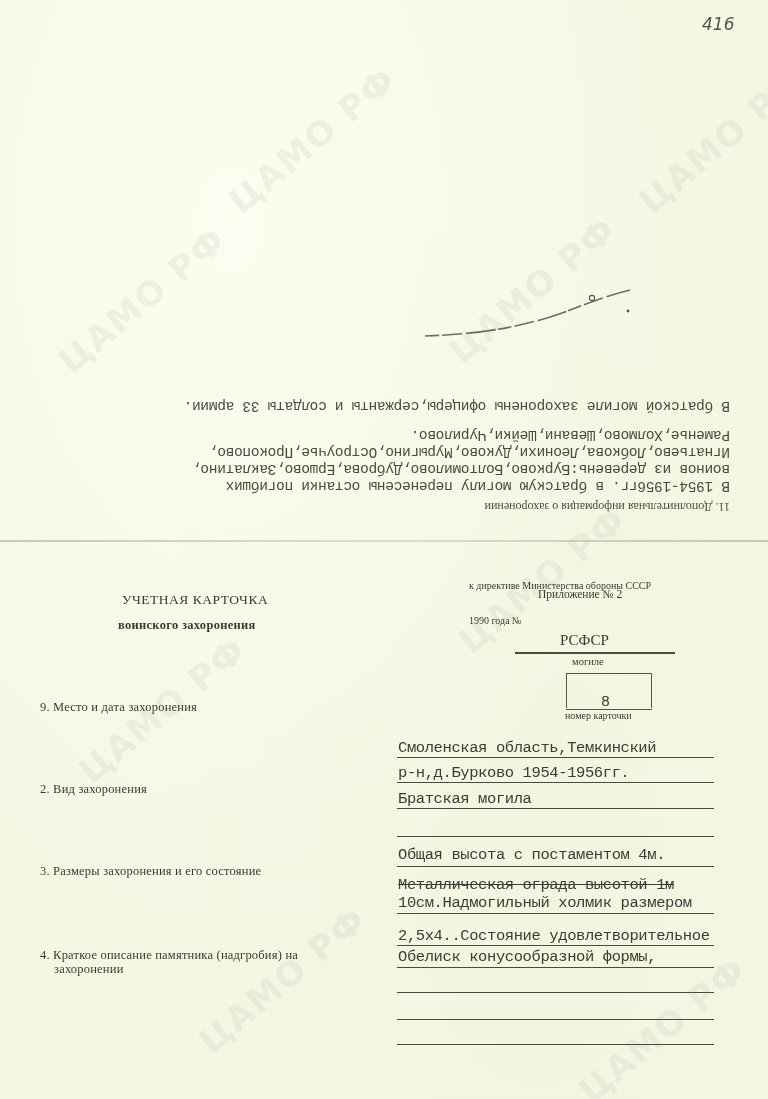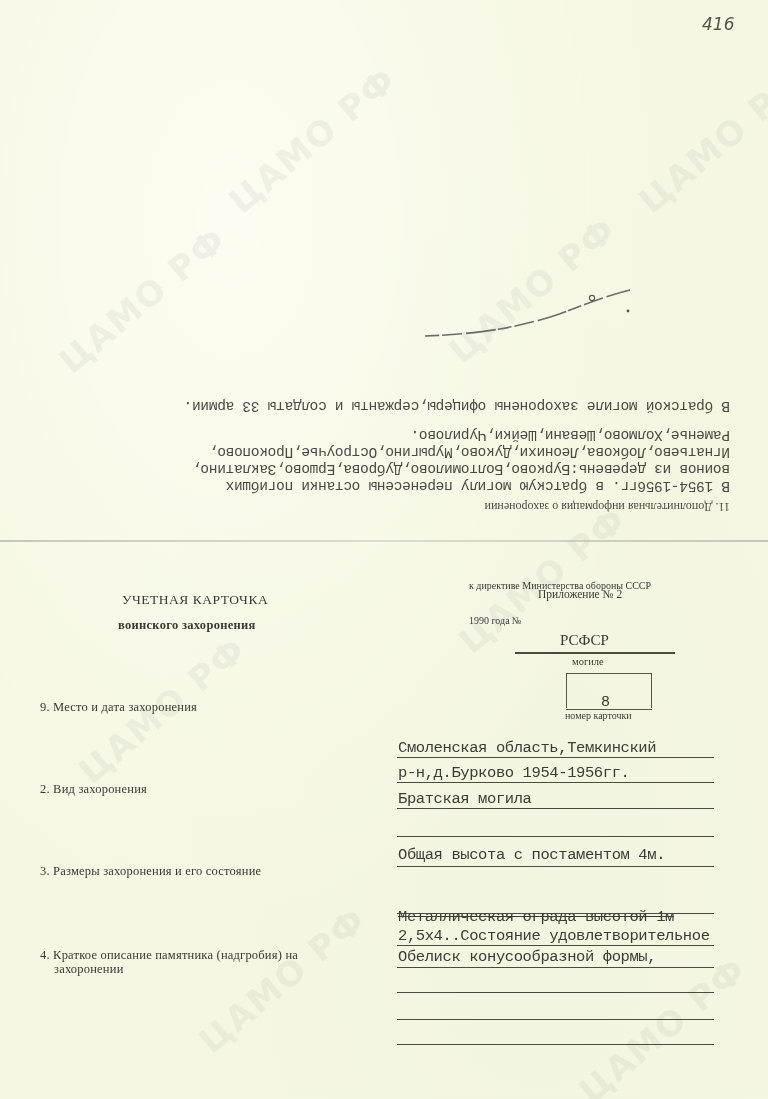--- a/index.html
+++ b/index.html
@@ -95,21 +95,21 @@
       position: absolute; left: 40px; font-size: 12.5px; letter-spacing: 0.2px;
     }
     .answer-line {
       position: absolute; left: 397px; width: 317px; height: 1.3px; background: #4a4a42;
     }
     .answer-text {
       position: absolute; left: 398px;
       font-family: Liberation Mono, monospace; font-size: 15.5px; white-space: nowrap;
       color: #3c3c36; letter-spacing: -0.4px;
     }
-    .strike { text-decoration: line-through; margin-top: 32px; }
+    .strike { text-decoration: line-through; }
   </style>
 </head>
 <body>
 
 <div class="page">
 
   <div class="watermark" style="left:210px; top:120px; font-size:34px;">ЦАМО РФ</div>
   <div class="watermark" style="left:620px; top:120px; font-size:34px;">ЦАМО РФ</div>
   <div class="watermark" style="left:40px; top:280px; font-size:34px;">ЦАМО РФ</div>
   <div class="watermark" style="left:430px; top:270px; font-size:34px;">ЦАМО РФ</div>
@@ -158,20 +158,21 @@
 
   <div class="field-label" style="top:782px;">2. Вид захоронения</div>
   <div class="answer-text" style="top:790px;">  Братская могила</div>
   <div class="answer-line" style="top:808px;"></div>
   <div class="answer-line" style="top:836px;"></div>
 
   <div class="field-label" style="top:864px;">3. Размеры захоронения и его состояние</div>
   <div class="answer-text" style="top:846px;">Общая высота с постаментом 4м.</div>
   <div class="answer-line" style="top:866px;"></div>
   <div class="answer-text strike" style="top:876px;">Металлическая ограда высотой 1м</div>
+  <div class="answer-text" style="top:894px;">10см.Надмогильный холмик размером</div>
   <div class="answer-line" style="top:913px;"></div>
   <div class="answer-text" style="top:927px;">2,5х4..Состояние удовлетворительное</div>
   <div class="answer-line" style="top:945px;"></div>
 
   <div class="field-label" style="top:948px;">4. Краткое описание памятника (надгробия) на</div>
   <div class="field-label" style="top:962px; left:54px;">захоронении</div>
   <div class="answer-text" style="top:948px;">Обелиск конусообразной формы,</div>
   <div class="answer-line" style="top:967px;"></div>
   <div class="answer-line" style="top:992px;"></div>
   <div class="answer-line" style="top:1019px;"></div>

